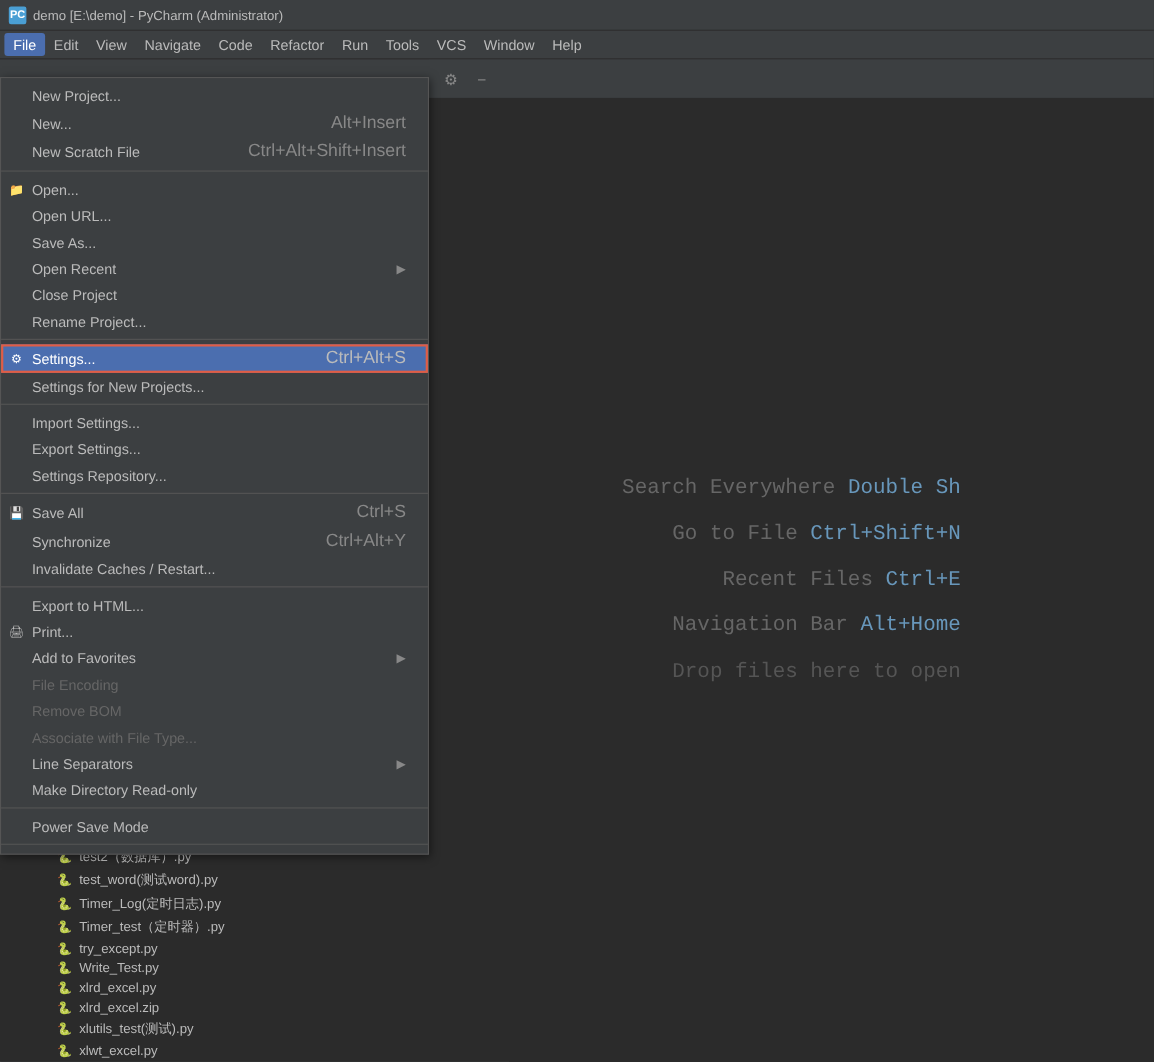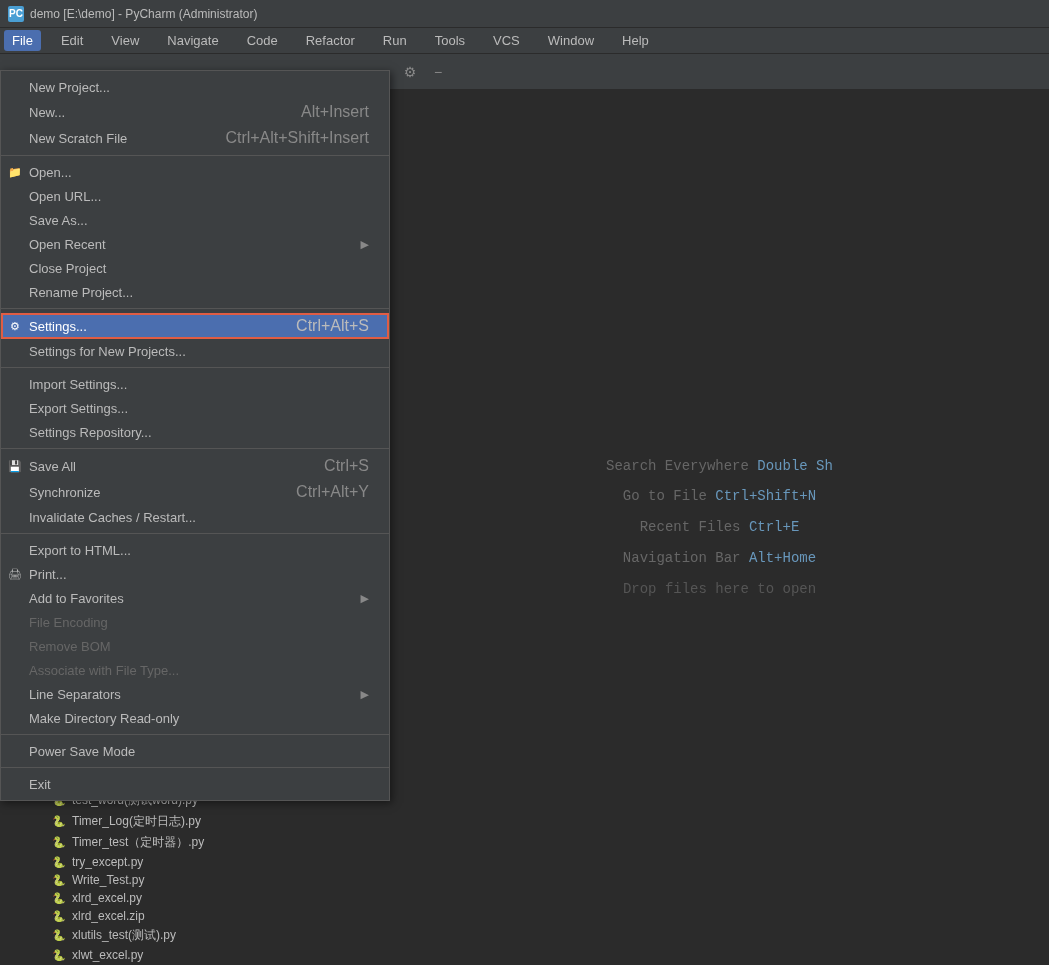--- a/index.html
+++ b/index.html
@@ -40,21 +40,20 @@
     }
 
     
     .menu-bar {
       background: #3c3f41;
       height: 26px;
       display: flex;
       align-items: center;
       padding: 0 4px;
       border-bottom: 1px solid #2b2b2b;
-      gap: 12px;
     }
     .menu-bar-item {
       padding: 3px 8px;
       color: #bbb;
       cursor: pointer;
       font-size: 13px;
       border-radius: 3px;
     }
     .menu-bar-item:hover, .menu-bar-item.active {
       background: #4b6eaf;
@@ -168,24 +167,24 @@
     .editor-content {
       display: flex;
       flex-direction: column;
       align-items: center;
       justify-content: center;
       height: calc(100% - 36px);
       color: #666;
     }
     .welcome-hints {
       font-family: 'Courier New', monospace;
-      font-size: 14px;
+      font-size: 19px;
       color: #666;
       line-height: 2.2;
-      text-align: center;
+      text-align: right;
     }
     .welcome-hints .hint-key {
       color: #6897bb;
     }
     .welcome-hints .hint-label {
       color: #666;
     }
 
     
     .file-tree {
@@ -363,23 +362,20 @@
         <span class="submenu-arrow">▶</span>
       </div>
       <div class="menu-item">
         <span>Make Directory Read-only</span>
       </div>
       <div class="menu-separator"></div>
       <div class="menu-item">
         <span>Power Save Mode</span>
       </div>
       <div class="menu-separator"></div>
-      <div class="menu-item">
-        <span>Exit</span>
-      </div>
     </div>
 
   <div class="editor-area">
     <div class="editor-toolbar">
       <div class="toolbar-btn">⚙</div>
       <div class="toolbar-btn">−</div>
     </div>
     <div class="editor-content">
       <div class="welcome-hints">
       <div><span class="hint-label">Search Everywhere </span><span class="hint-key">Double Sh</span></div>

